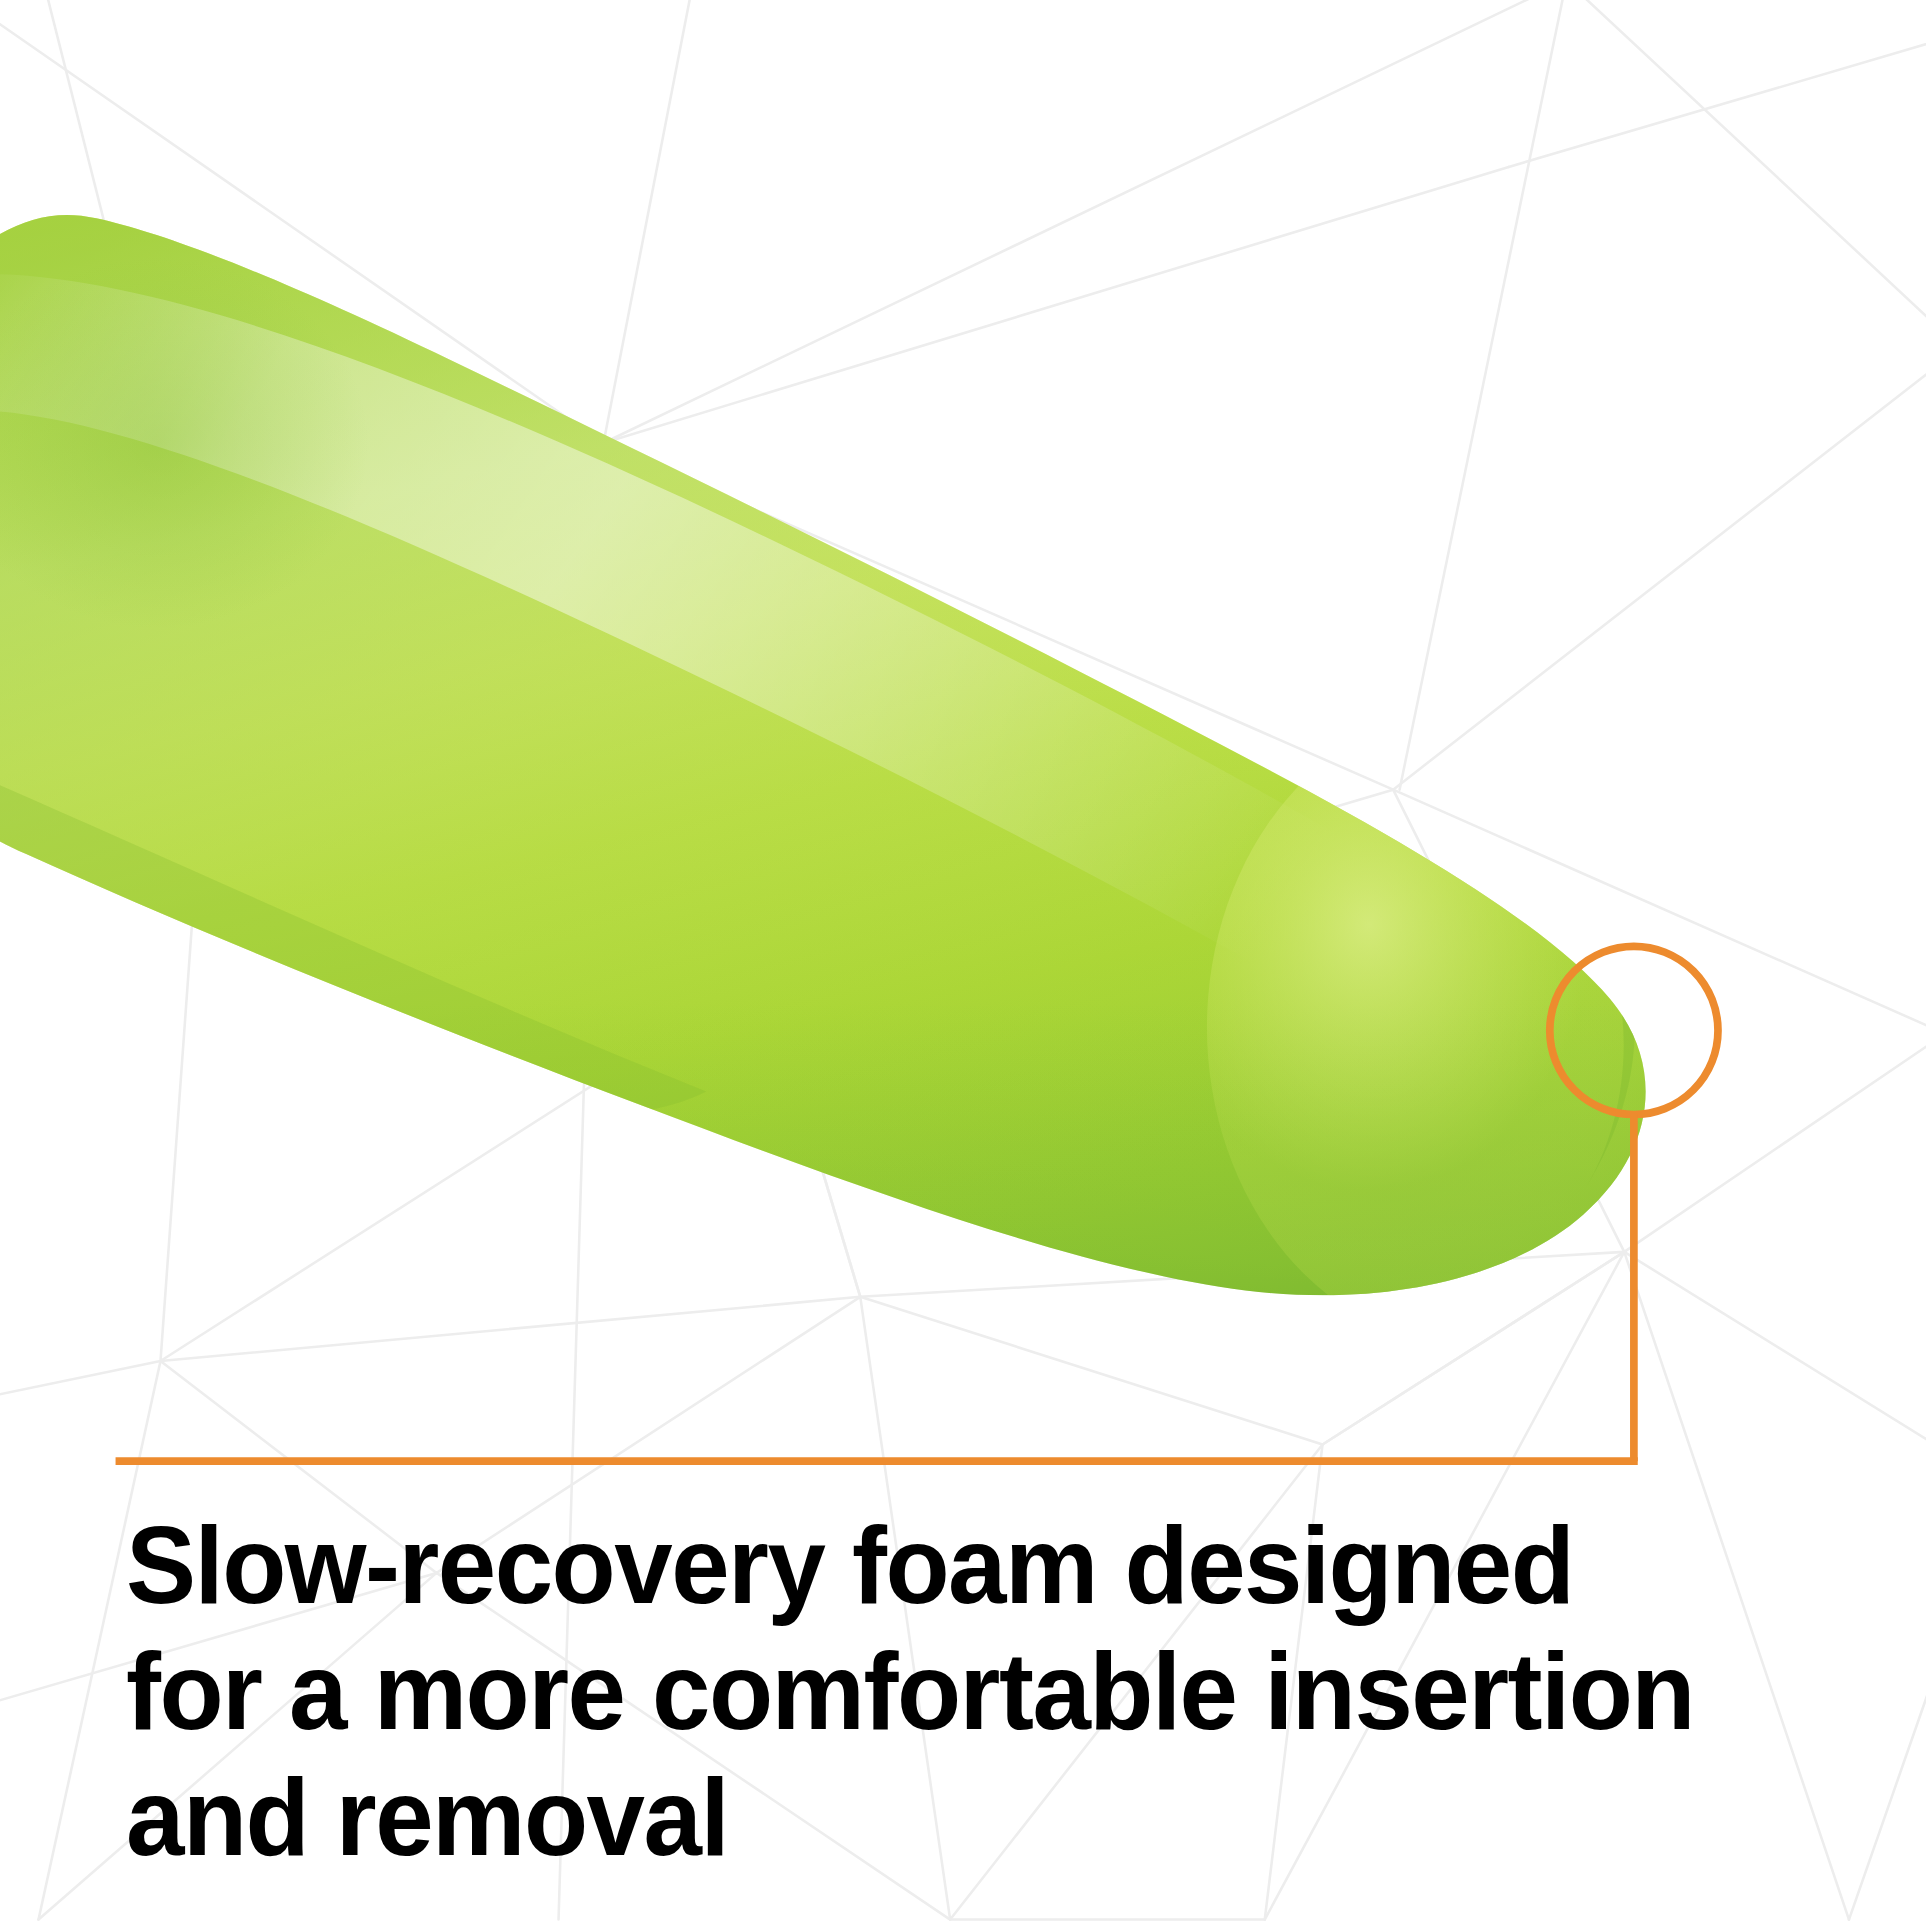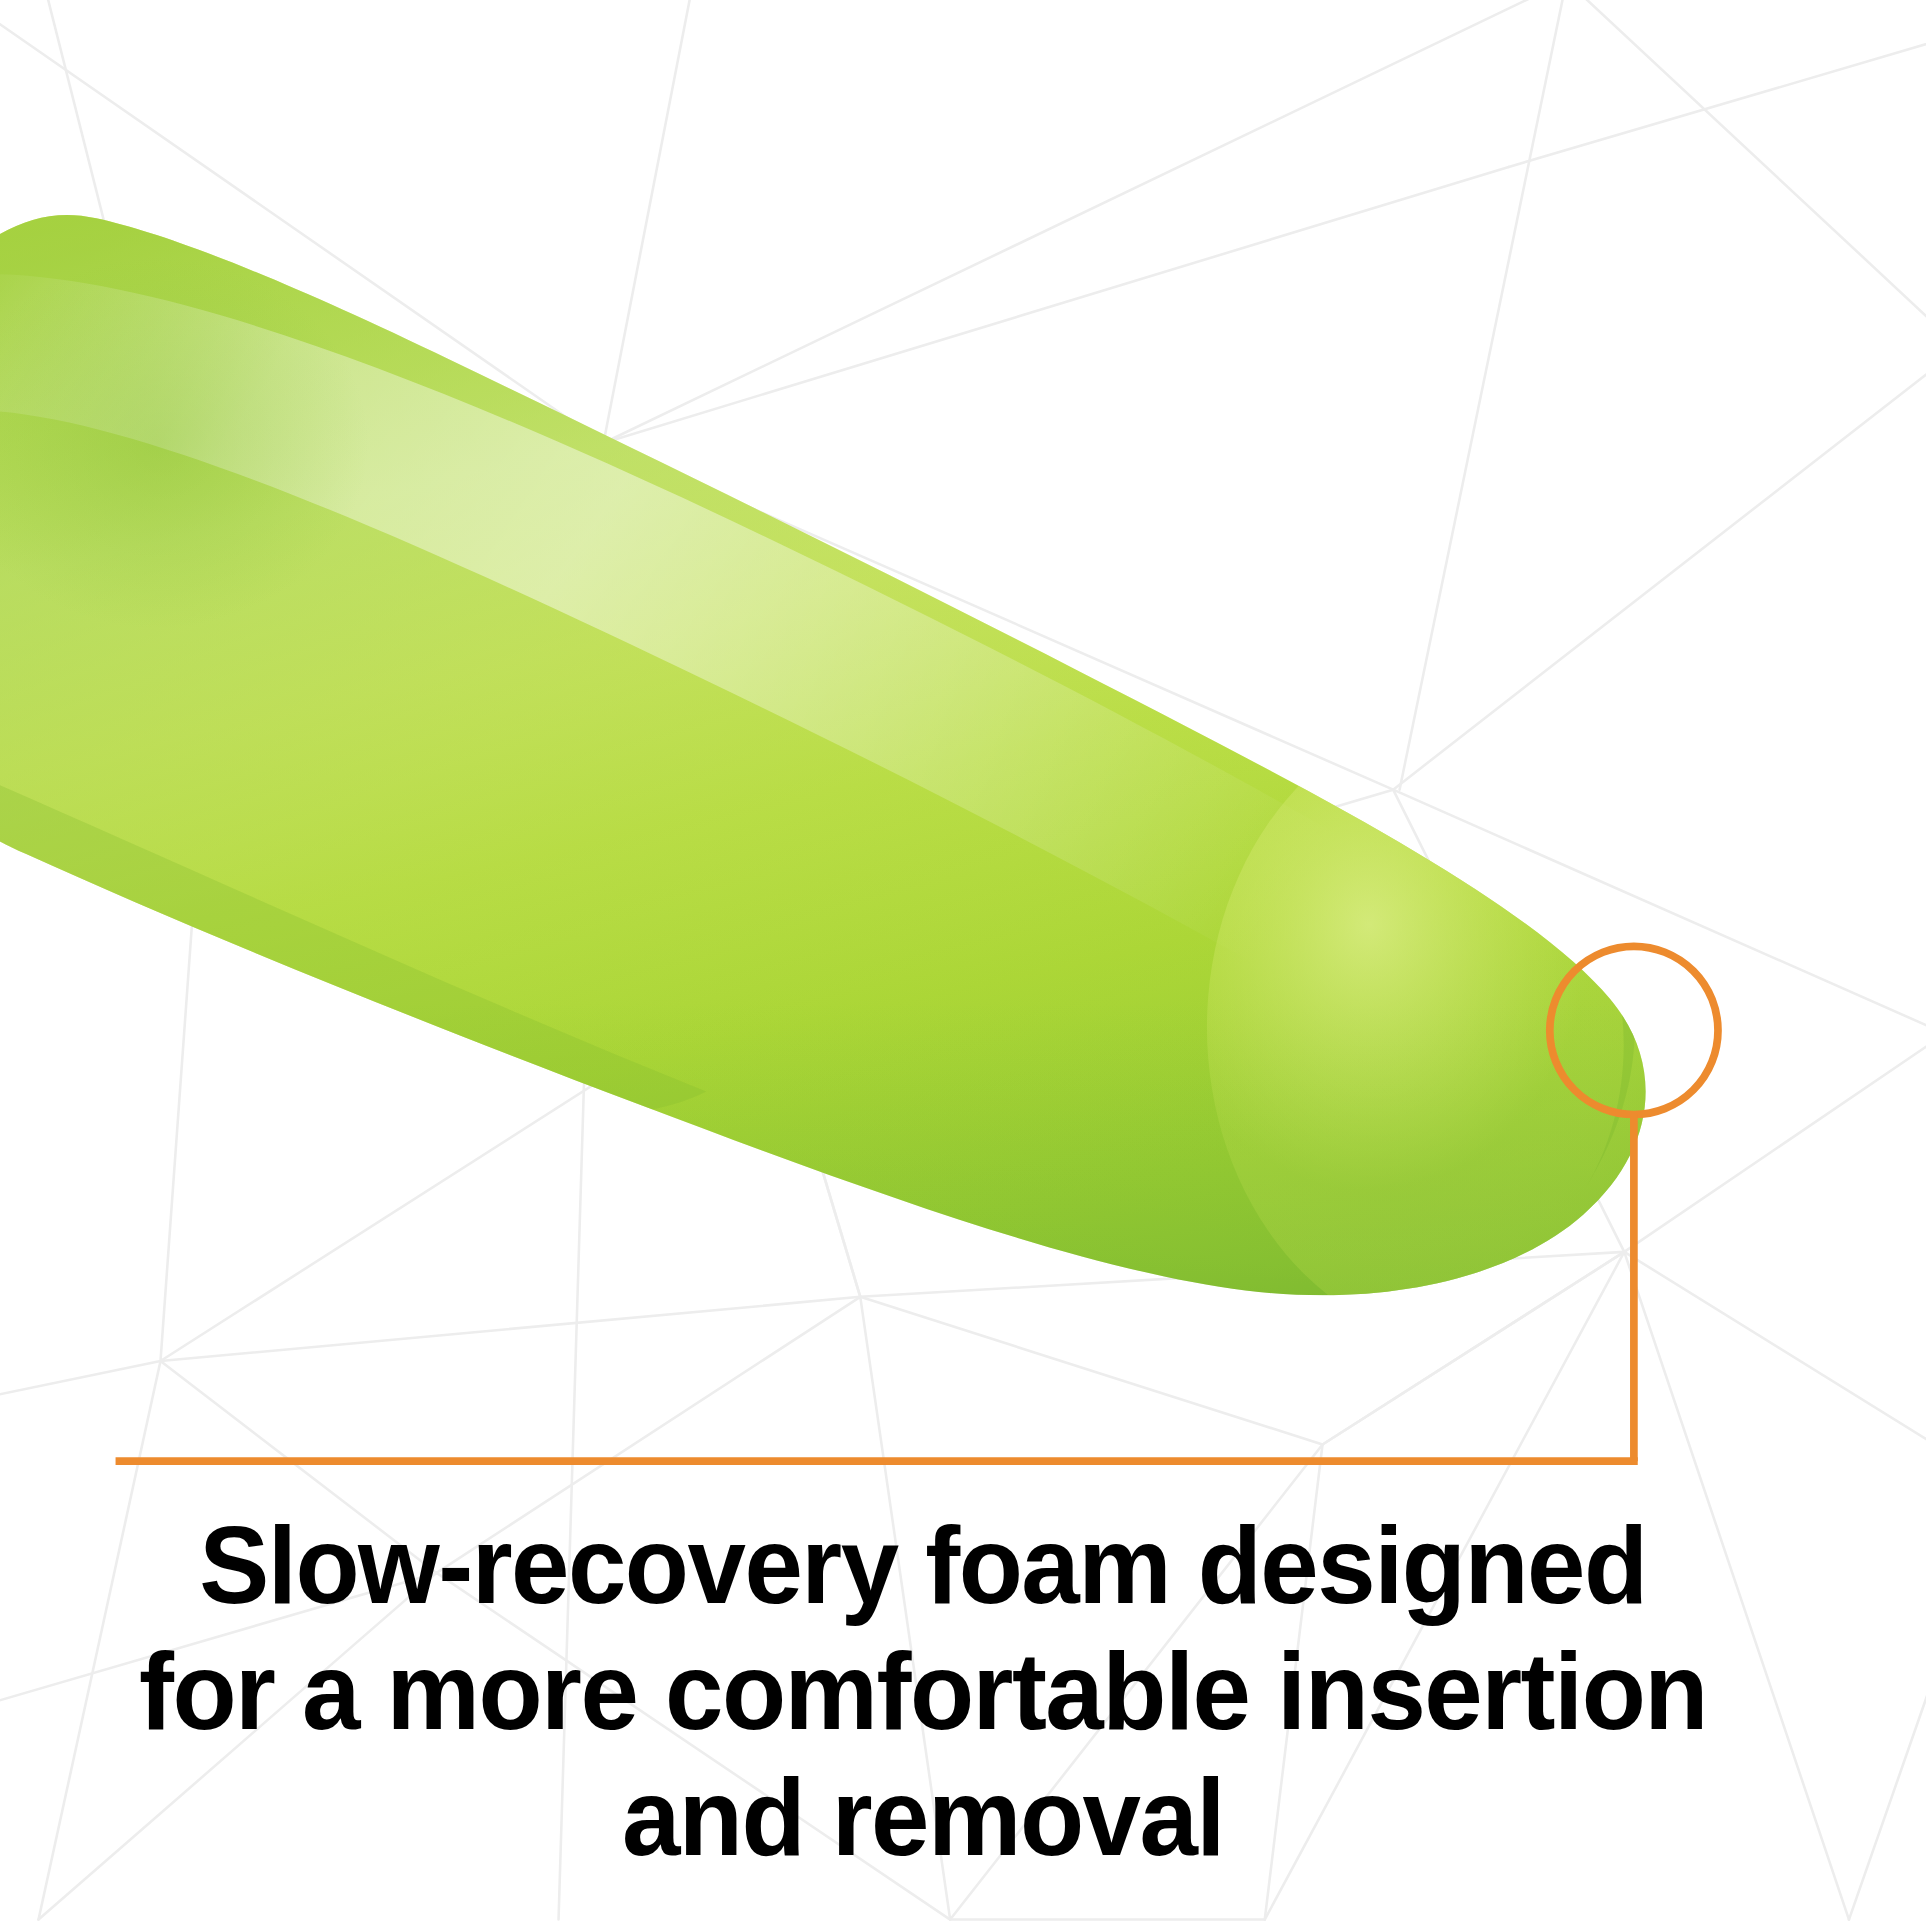--- a/index.html
+++ b/index.html
@@ -50,21 +50,21 @@
     line-height: 126px;
     letter-spacing: -1.6px;
     transform: scaleX(0.955);
     transform-origin: left center;
     white-space: nowrap;
   }
 </style>
 </head>
 <body>
 
-<div id="stage" style="background: rgb(255, 255, 255); text-align: center;">
+<div id="stage" style="background: rgb(255, 255, 255);">
 
   <div class="layer" id="mesh-layer">
     <svg width="1926" height="1926" viewBox="0 0 3000 3000">
       <g id="mesh-lines" fill="none" stroke="#EDEDED" stroke-width="4" stroke-linecap="round">
 
         <path d="M -40 10 L 940 690"></path>
         <path d="M 70 -20 L 330 1010"></path>
         <path d="M 940 690 L 2440 -30"></path>
         <path d="M 940 690 L 1340 2020"></path>
         <path d="M 940 690 L 2170 1230"></path>

